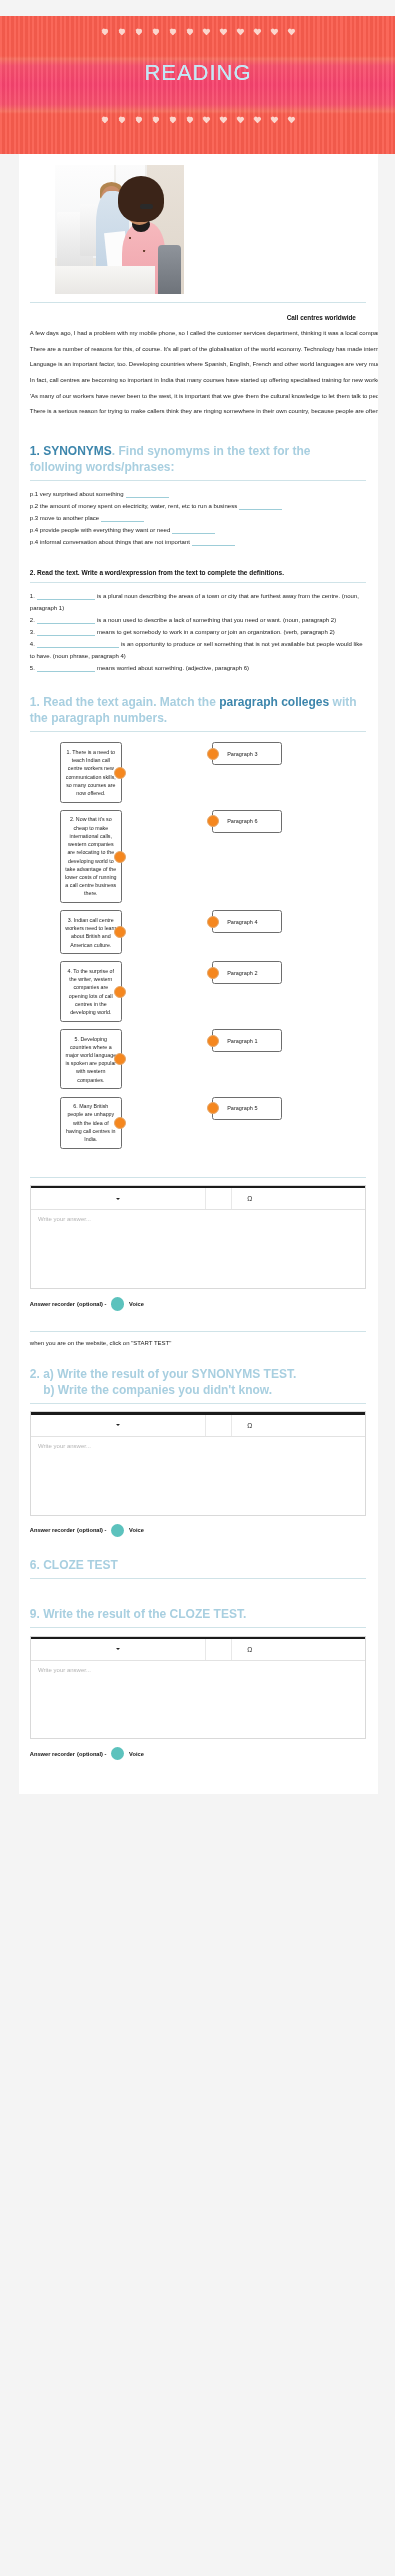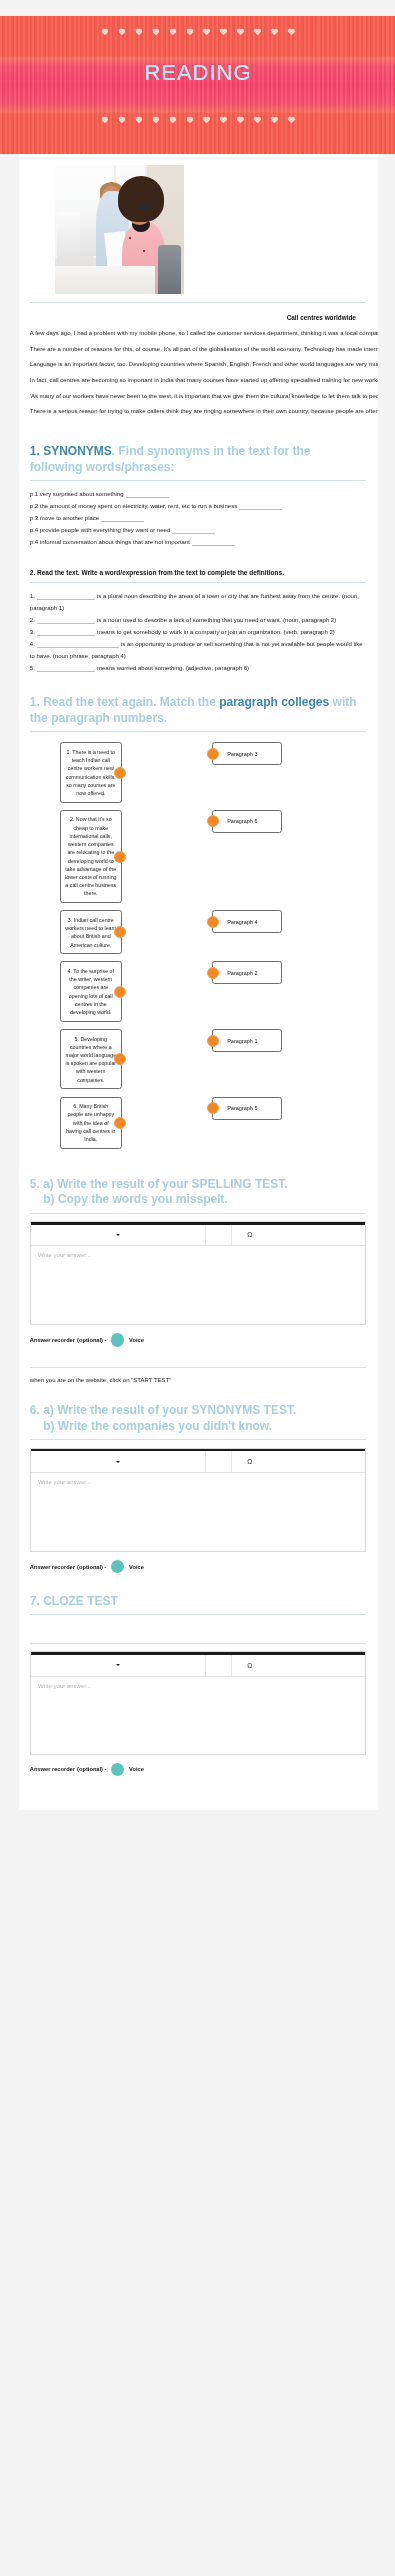--- a/index.html
+++ b/index.html
@@ -355,24 +355,20 @@
                   <span class="dot"></span>
                   <span>Paragraph 5</span>
                 </div>
               </div>
           </div>
         </div>
       </div>
 
 
       <div class="exercise">
-        <div class="ex-head">
-          <div>5. a) Write the result of your SPELLING TEST.</div>
-          <div style="padding-left:13.4px">b) Copy the words you misspelt.</div>
-        </div>
         <div class="ex-rule"></div>
         <div class="editor">
           <div class="editor-topbar"></div>
           <div class="editor-toolbar">
             <div class="tb-cell tb-style">
                 <span class="caret"></span>
               </div>
             <div class="tb-cell tb-gap"></div>
             <div class="tb-cell tb-omega">Ω</div>
           </div>
@@ -386,21 +382,21 @@
         </div>
       </div>
 
       <div class="exercise">
         <div class="ex-rule"></div>
         <div class="plain-note">when you are on the website, click on "START TEST"</div>
       </div>
 
       <div class="exercise">
         <div class="ex-head">
-          <div>6. a) Write the result of your SYNONYMS TEST.</div>
+          <div>2. a) Write the result of your SYNONYMS TEST.</div>
           <div style="padding-left:13.4px">b) Write the companies you didn't know.</div>
         </div>
         <div class="ex-rule"></div>
         <div class="editor">
           <div class="editor-topbar"></div>
           <div class="editor-toolbar">
             <div class="tb-cell tb-style">
                 <span class="caret"></span>
               </div>
             <div class="tb-cell tb-gap"></div>
@@ -410,25 +406,26 @@
         </div>
         <div class="recorder-row">
           <span class="recorder-label">Answer recorder</span>
           <span class="recorder-label opt" style="margin-left:2.1px">(optional) -</span>
           <span class="rec-dot"></span>
           <span class="recorder-voice">Voice</span>
         </div>
       </div>
 
       <div class="exercise">
-        <div class="ex-head">7. CLOZE TEST</div>
-        <div class="ex-rule"></div>
-      </div>
-
-      <div class="exercise">
+        <div class="ex-head">6. CLOZE TEST</div>
+        <div class="ex-rule"></div>
+      </div>
+
+      <div class="exercise">
+        <div class="ex-head">9. Write the result of the CLOZE TEST.</div>
         <div class="ex-rule"></div>
         <div class="editor">
           <div class="editor-topbar"></div>
           <div class="editor-toolbar">
             <div class="tb-cell tb-style">
                 <span class="caret"></span>
               </div>
             <div class="tb-cell tb-gap"></div>
             <div class="tb-cell tb-omega">Ω</div>
           </div>

